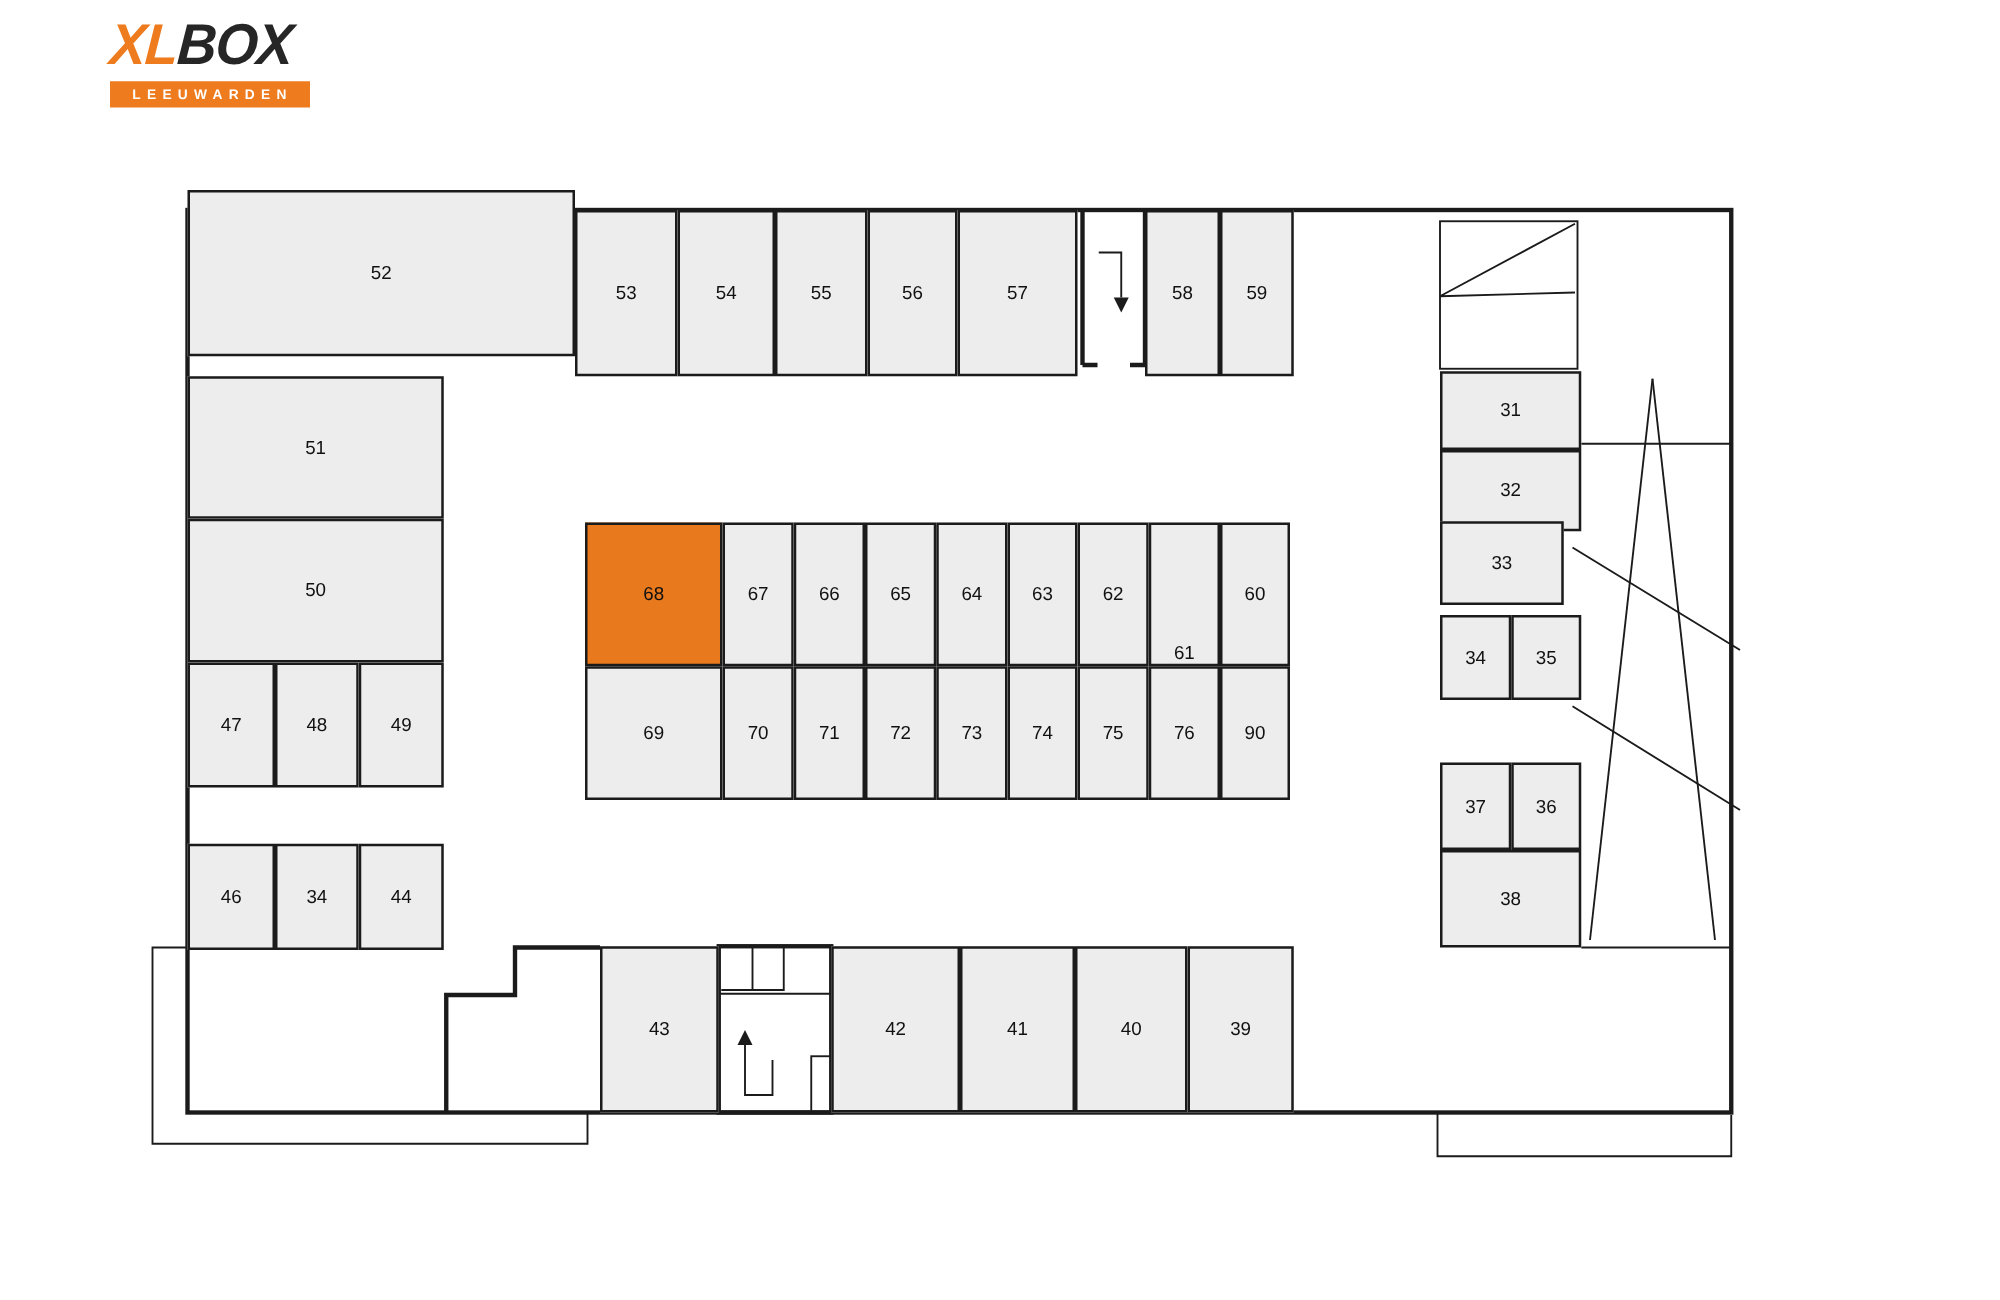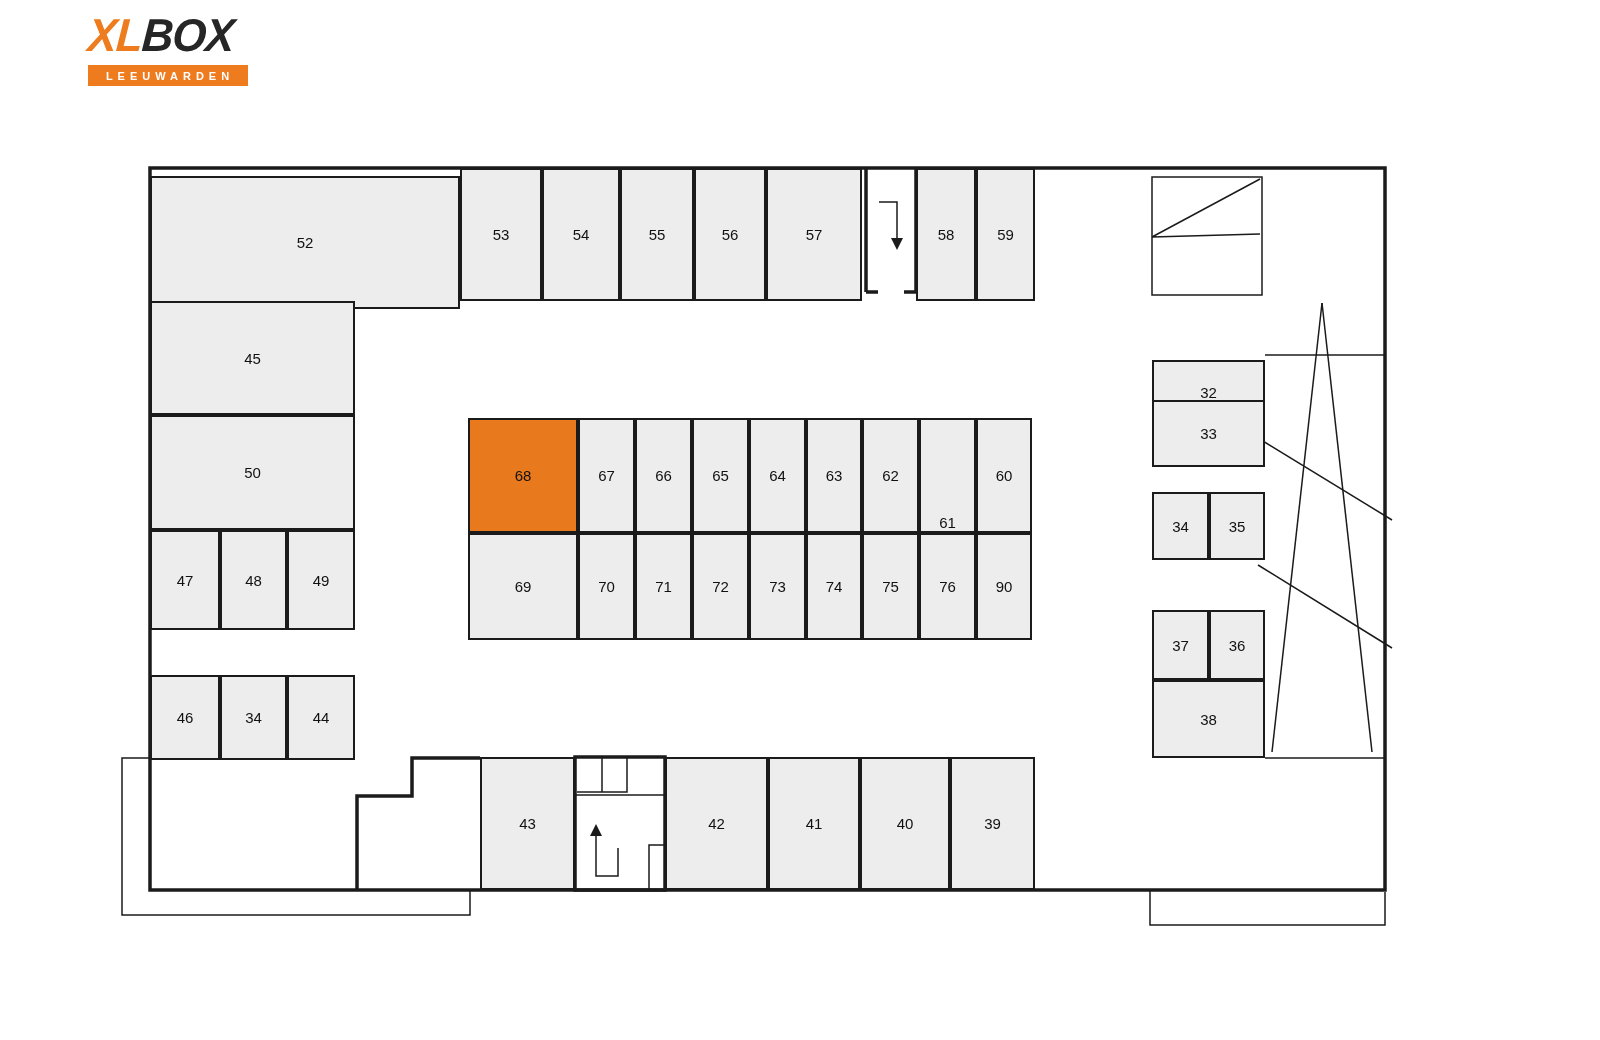--- a/index.html
+++ b/index.html
@@ -80,21 +80,21 @@
       <polygon points="891,238 903,238 897,250" fill="#1b1b1b" stroke="none"></polygon>
     </g>
 
     <g stroke="#1b1b1b" stroke-width="1.5" fill="none">
       <path d="M596,834 V876 H618 V848"></path>
       <polygon points="590,836 602,836 596,824" fill="#1b1b1b" stroke="none"></polygon>
     </g>
   </svg>
 
   <div class="units-layer" id="units">
-      <div class="unit" style="left: 150px; top: 176px; width: 310px; height: 133px;">
+      <div class="unit" style="left: 150px; top: 152px; width: 310px; height: 133px;">
         <span>52</span>
       </div>
       <div class="unit" style="left: 460px; top: 168px; width: 82px; height: 133px;">
         <span>53</span>
       </div>
       <div class="unit" style="left: 542px; top: 168px; width: 78px; height: 133px;">
         <span>54</span>
       </div>
       <div class="unit" style="left: 620px; top: 168px; width: 74px; height: 133px;">
         <span>55</span>
@@ -105,21 +105,21 @@
       <div class="unit" style="left: 766px; top: 168px; width: 96px; height: 133px;">
         <span>57</span>
       </div>
       <div class="unit" style="left: 916px; top: 168px; width: 60px; height: 133px;">
         <span>58</span>
       </div>
       <div class="unit" style="left: 976px; top: 168px; width: 59px; height: 133px;">
         <span>59</span>
       </div>
       <div class="unit" style="left: 150px; top: 301px; width: 205px; height: 114px;">
-        <span>45</span>
+        <span>51</span>
       </div>
       <div class="unit" style="left: 150px; top: 415px; width: 205px; height: 115px;">
         <span>50</span>
       </div>
       <div class="unit" style="left: 150px; top: 530px; width: 70px; height: 100px;">
         <span>47</span>
       </div>
       <div class="unit" style="left: 220px; top: 530px; width: 67px; height: 100px;">
         <span>48</span>
       </div>
@@ -182,24 +182,27 @@
       </div>
       <div class="unit" style="left: 862px; top: 533px; width: 57px; height: 107px;">
         <span>75</span>
       </div>
       <div class="unit" style="left: 919px; top: 533px; width: 57px; height: 107px;">
         <span>76</span>
       </div>
       <div class="unit" style="left: 976px; top: 533px; width: 56px; height: 107px;">
         <span>90</span>
       </div>
+      <div class="unit" style="left: 1152px; top: 297px; width: 113px; height: 63px;">
+        <span>31</span>
+      </div>
       <div class="unit" style="left: 1152px; top: 360px; width: 113px; height: 65px;">
         <span>32</span>
       </div>
-      <div class="unit" style="left: 1152px; top: 400px; width: 113px; height: 67px;">
+      <div class="unit" style="left: 1152px; top: 417px; width: 99px; height: 67px;">
         <span>33</span>
       </div>
       <div class="unit" style="left: 1152px; top: 492px; width: 57px; height: 68px;">
         <span>34</span>
       </div>
       <div class="unit" style="left: 1209px; top: 492px; width: 56px; height: 68px;">
         <span>35</span>
       </div>
       <div class="unit" style="left: 1152px; top: 610px; width: 57px; height: 70px;">
         <span>37</span>

